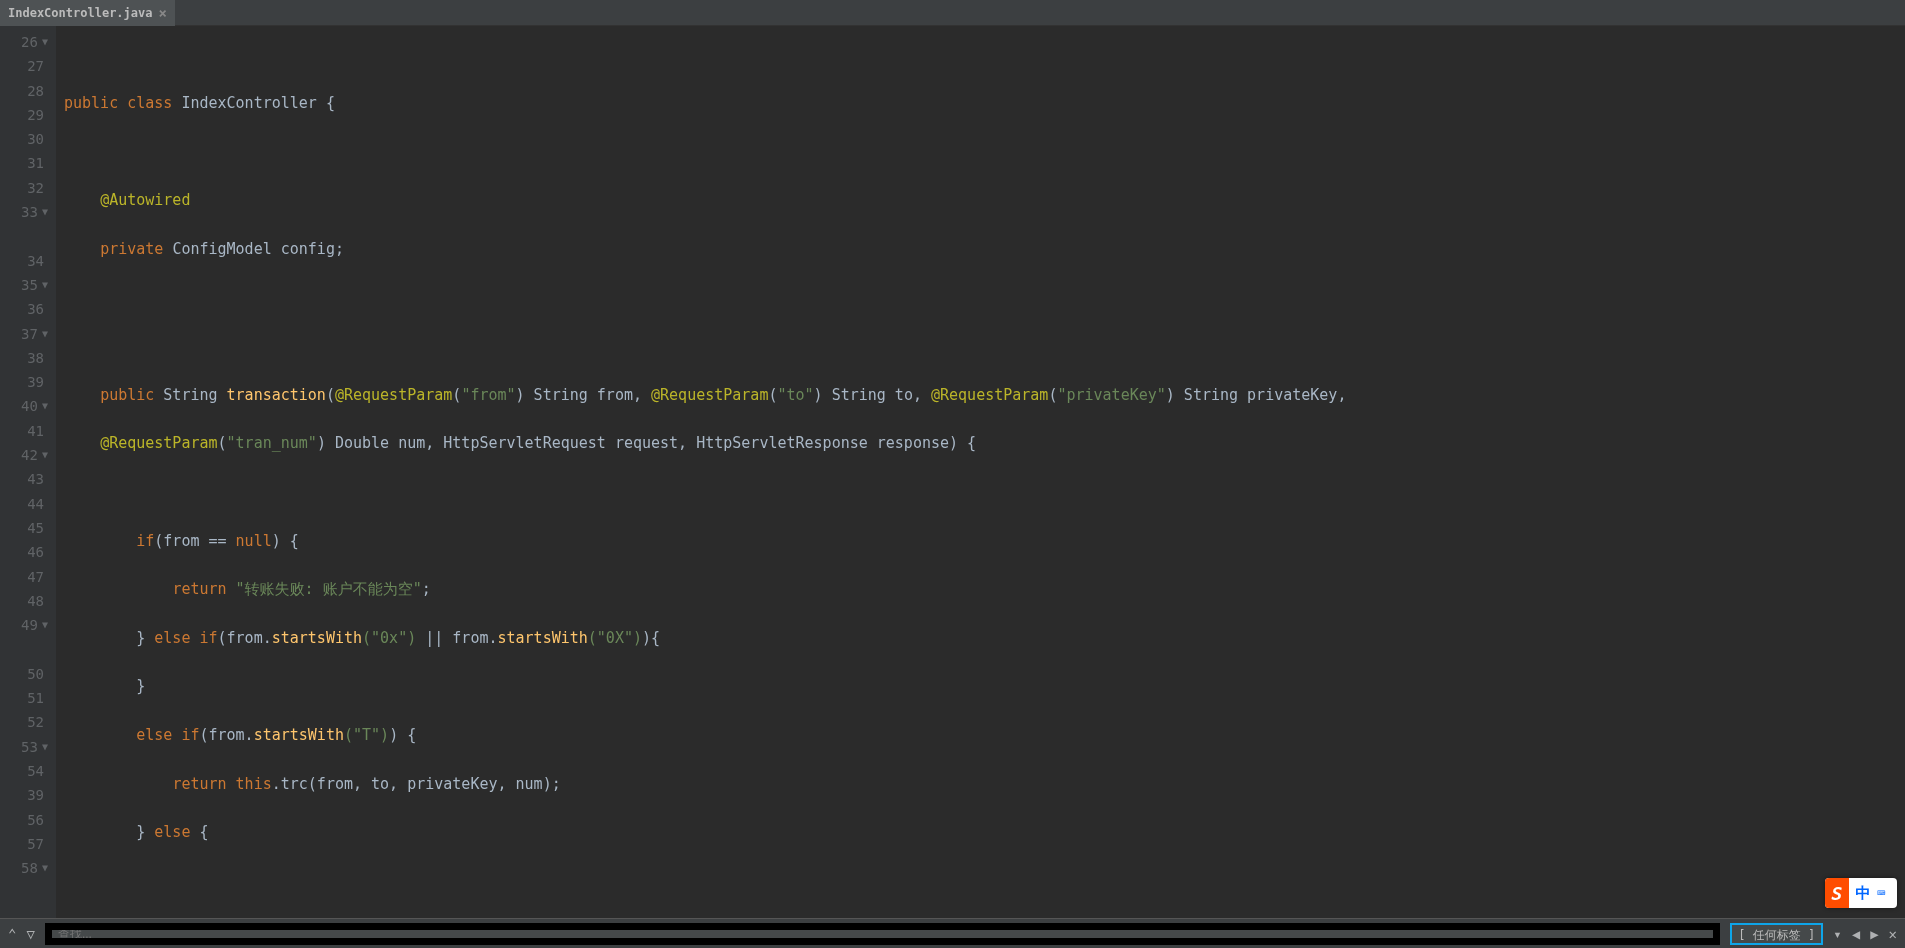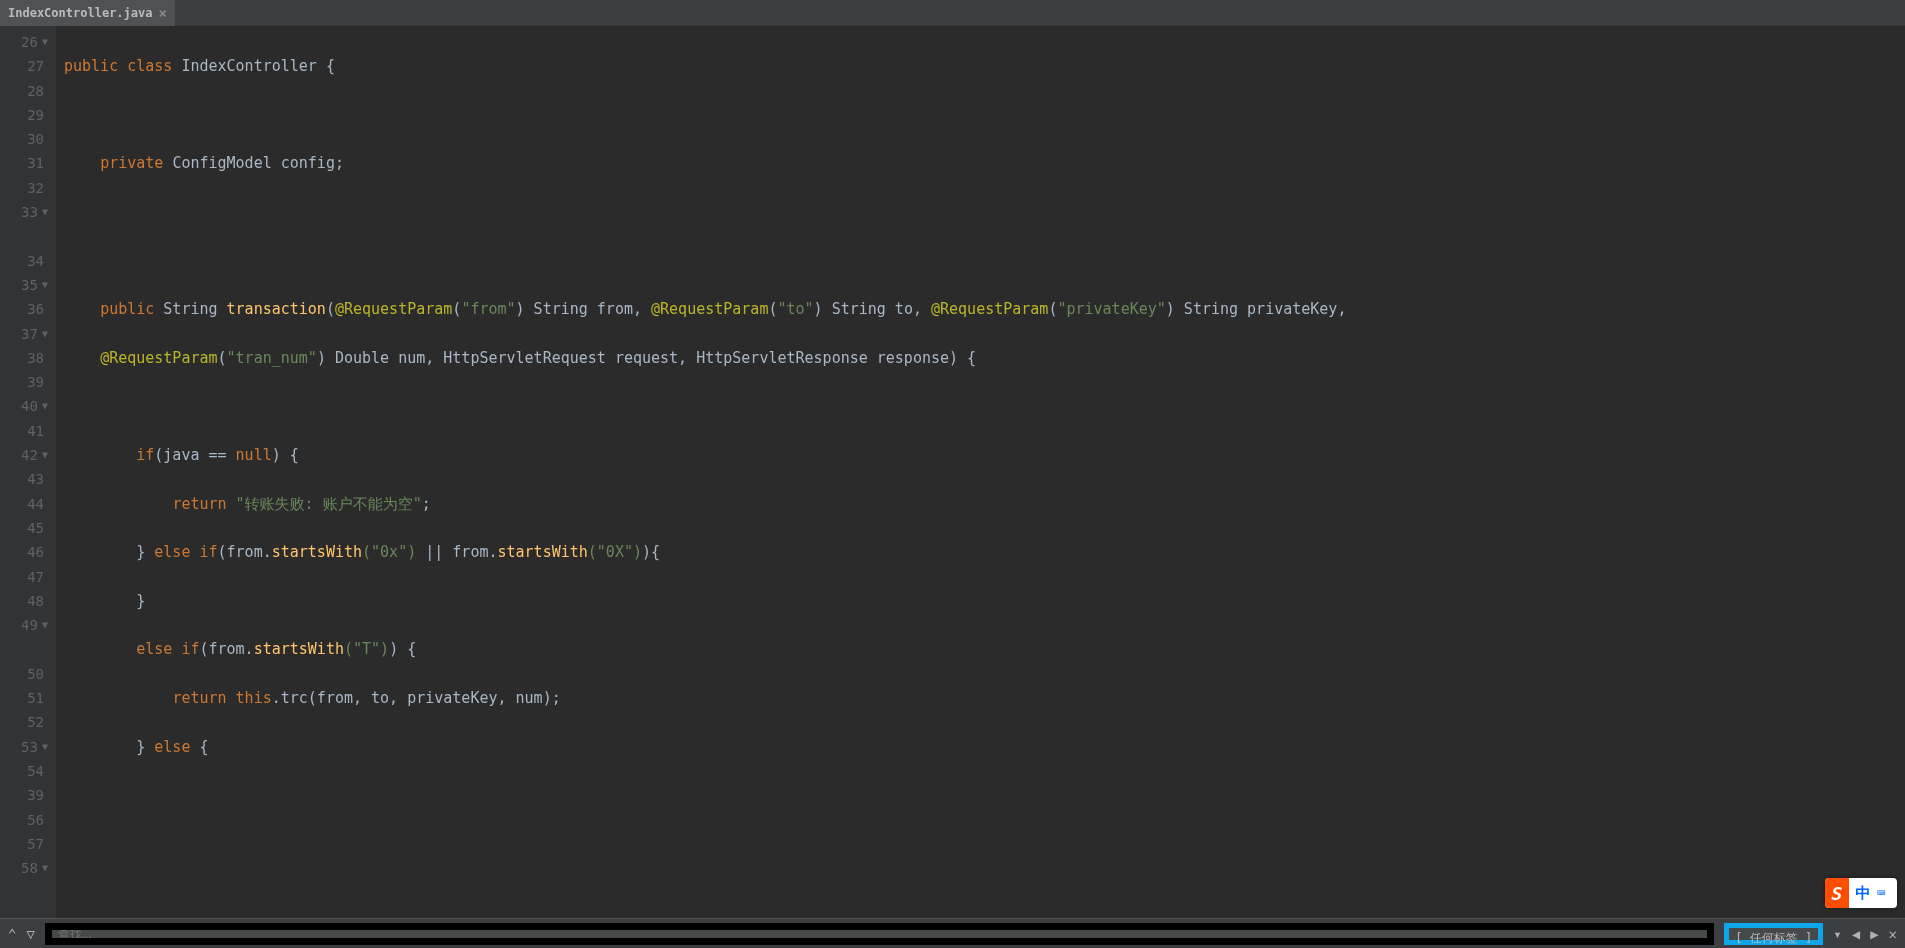--- a/index.html
+++ b/index.html
@@ -56,20 +56,21 @@
   .gutter-line { display:flex; justify-content:flex-end; align-items:center; gap:4px; height:24.3px;margin-left:36px;}
   .fold { color:#606366; font-size:10px; }
   .code {
     flex: 1;
     padding-top: 4px;
     padding-left: 8px;
     font-size: 15px;
     line-height: 24.3px;
     white-space: pre;
     overflow: hidden;
+    margin-top: 37px;
   }
   .code-line { height: 24.3px; }
   .kw { color: #cc7832; }
   .str { color: #6a8759; }
   .ann { color: #bbb529; }
   .method { color: #ffc66d; }
   
   .bottom-bar {
     position: absolute;
     bottom: 0;
@@ -88,21 +89,21 @@
     flex: 1;
     background: #45494a;
     border: 7px solid #000000;
     color: #bbbbbb;
     padding: 2px 6px;
     font-size: 12px;
     height: 22px;
   }
   .tag-select {
     background: #45494a;
-    border: 5px solid #0ea5e9;
+    border: 2px solid #0ea5e9;
     color: #bbbbbb;
     padding: 2px 6px;
     font-size: 12px;
     height: 22px;
   }
   .ime-badge {
     position: absolute;
     right: 8px;
     bottom: 40px;
     width: 72px;
@@ -267,27 +268,28 @@
         <span class="fold" style="width:10px;display:inline-block"></span>
       </div>
       <div class="gutter-line">
         <span>58</span>
         <span class="fold">▼</span>
       </div>
     </div>
   <div class="code">
 <div class="code-line"><span class="kw">public</span> <span class="kw">class</span> <span>IndexController</span><span> {</span></div>
 <div class="code-line"></div>
+<div class="code-line">    <span class="ann">@Autowired</span></div>
 <div class="code-line">    <span class="kw">private</span> <span>ConfigModel</span> <span>config;</span></div>
 <div class="code-line"></div>
 <div class="code-line"></div>
 <div class="code-line">    <span class="kw">public</span> <span>String</span> <span class="method">transaction</span><span>(</span><span class="ann">@RequestParam</span>(<span class="str">"from"</span><span>) String from, </span><span class="ann">@RequestParam</span>(<span class="str">"to"</span><span>) String to, </span><span class="ann">@RequestParam</span>(<span class="str">"privateKey"</span><span>) String privateKey,</span></div>
 <div class="code-line">    <span class="ann">@RequestParam</span>(<span class="str">"tran_num"</span><span>) Double num, HttpServletRequest request, HttpServletResponse response) {</span></div>
 <div class="code-line"></div>
-<div class="code-line">        <span class="kw">if</span><span>(java == </span><span class="kw">null</span><span>) {</span></div>
+<div class="code-line">        <span class="kw">if</span><span>(from == </span><span class="kw">null</span><span>) {</span></div>
 <div class="code-line">            <span class="kw">return</span><span> </span><span class="str">"转账失败: 账户不能为空"</span><span>;</span></div>
 <div class="code-line">        <span>} </span><span class="kw">else</span><span class="kw"> if</span><span>(from.</span><span class="method">startsWith</span><span class="str">("0x")</span><span> || </span><span>from.</span><span class="method">startsWith</span><span class="str">("0X")</span><span>){</span></div>
 <div class="code-line">        <span>}</span></div>
 <div class="code-line">        <span class="kw">else</span><span class="kw"> if</span><span>(from.</span><span class="method">startsWith</span><span class="str">("T")</span><span>) {</span></div>
 <div class="code-line">            <span class="kw">return</span><span> </span><span class="kw">this</span><span>.trc(from, to, privateKey, num);</span></div>
 <div class="code-line">        <span>} </span><span class="kw">else</span><span> {</span></div>
 
 
 
 

